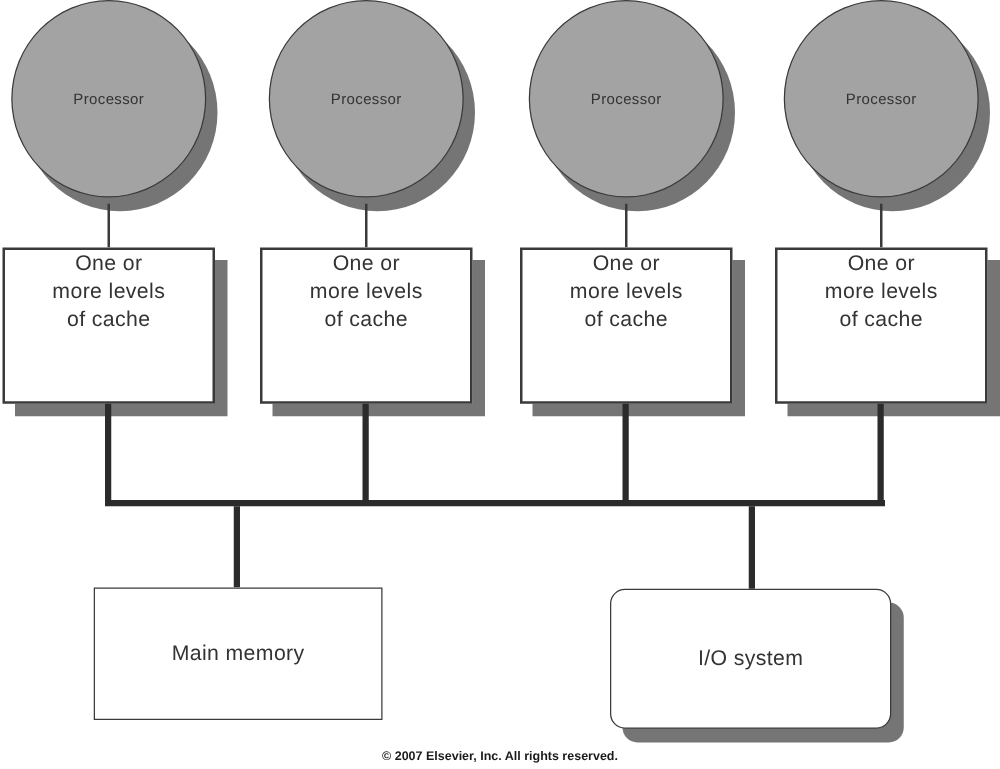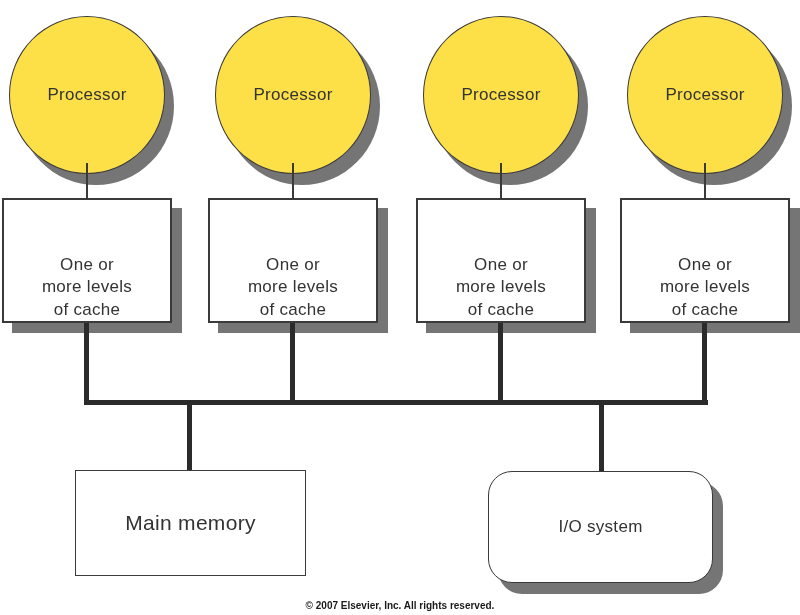--- a/index.html
+++ b/index.html
@@ -15,31 +15,31 @@
   .canvas {
     position: relative;
     width: 800px;
     height: 615px;
     background: var(--background);
     overflow: hidden;
   }
   
   .processor {
     position: absolute;
-    top: 16px;
+    top: 0;
     width: 156px;
     height: 158px;
-    background: #fde047;
+    background: #a3a3a3;
     border: 1.5px solid var(--border);
     border-radius: 50%;
     box-shadow: 9px 11px 0 var(--shadow);
     display: flex;
     align-items: center;
     justify-content: center;
-    font-size: 17px;
+    font-size: 12px;
     letter-spacing: 0.3px;
   }
   .processor.col-0 { left: 9px; }
   .processor.col-1 { left: 215px; }
   .processor.col-2 { left: 423px; }
   .processor.col-3 { left: 627px; }
 
   
   .proc-cache-link {
     position: absolute;
@@ -56,21 +56,21 @@
   
   .cache {
     position: absolute;
     top: 198px;
     width: 170px;
     height: 125px;
     background: #ffffff;
     border: 2px solid var(--border);
     box-shadow: 10px 10px 0 var(--shadow);
     display: flex;
-    align-items: flex-end;
+    align-items: flex-start;
     justify-content: center;
     text-align: center;
     font-size: 17px;
     line-height: 1.32;
     letter-spacing: 0.3px;
     white-space: pre-line;
   }
   .cache.col-0 { left: 2px; }
   .cache.col-1 { left: 208px; }
   .cache.col-2 { left: 416px; }
@@ -122,34 +122,34 @@
     position: absolute;
     left: 75px;
     top: 470px;
     width: 231px;
     height: 106px;
     background: #ffffff;
     border: 1.5px solid var(--border);
     display: flex;
     align-items: center;
     justify-content: center;
-    font-size: 21px;
+    font-size: 17px;
     letter-spacing: 0.3px;
   }
 
   
   .io-system {
     position: absolute;
     left: 488px;
     top: 471px;
     width: 225px;
     height: 112px;
     background: #ffffff;
     border: 1.5px solid var(--border);
-    border-radius: 24px;
+    border-radius: 12px;
     box-shadow: 10px 11px 0 var(--shadow);
     display: flex;
     align-items: center;
     justify-content: center;
     font-size: 17px;
     letter-spacing: 0.3px;
   }
 
   
   .copyright {

